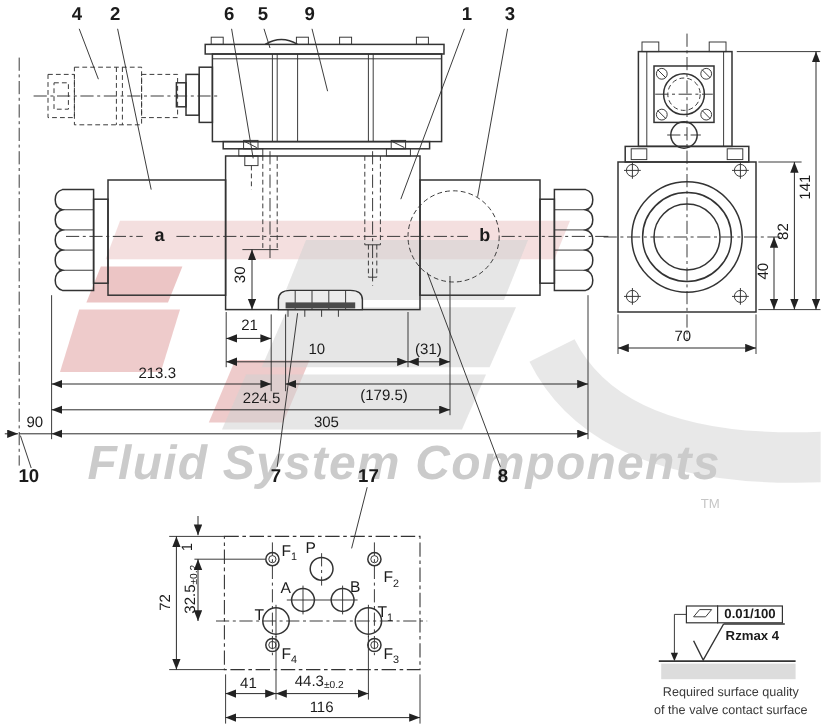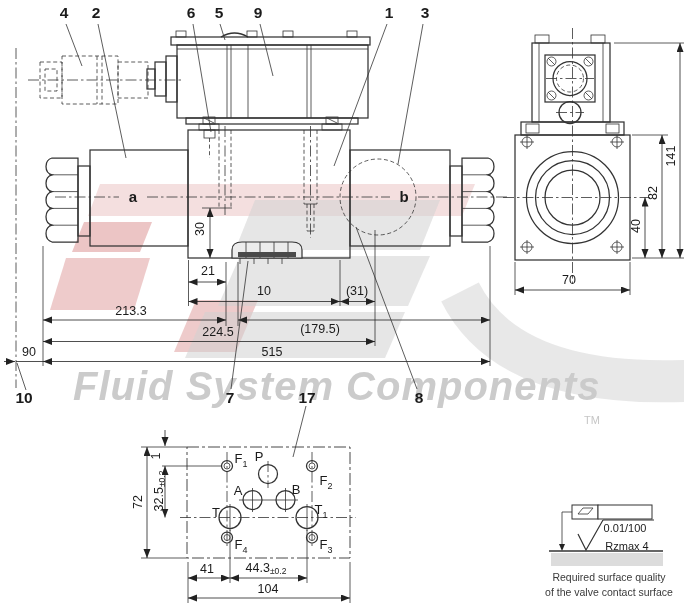--- a/index.html
+++ b/index.html
@@ -9,21 +9,21 @@
   #wm{z-index:0;}
   #art{z-index:1;}
   .lb{position:absolute;transform:translate(-50%,-50%);font:12.5px "Liberation Sans",sans-serif;
       color:#1b1b1b;white-space:nowrap;z-index:3;}
   .rot{transform:translate(-50%,-50%) rotate(-90deg);}
   .co{font-weight:700;font-size:15.5px;}
   .ab{font-weight:700;font-size:15px;}
   .port{font-size:13px;text-align:center;}
   .lb sub{font-size:9px;}
   .tol{font-size:8.5px;vertical-align:-2px;}
-  .sq{font-weight:400;font-size:11px;margin-top:16px;}
+  .sq{font-weight:700;font-size:11px;}
   .cap{font-size:10.5px;color:#3a3a3a;}
   .brand{position:absolute;left:73px;top:364px;z-index:0;font-style:italic;font-weight:700;
          font-size:40px;letter-spacing:1px;color:#cbcbcb;white-space:nowrap;}
   .tm{position:absolute;left:584px;top:390px;z-index:0;font-size:11px;color:#c6c6c6;margin-top:24px;}
   
   .o{fill:none;stroke:#333;stroke-width:1.25;}
   .t{fill:none;stroke:#333;stroke-width:.8;}
   .dd{stroke-dasharray:4 2.6;}
   .cc{stroke-dasharray:11 3 2.5 3;}
   .dm{fill:none;stroke:#222;stroke-width:.8;}
@@ -324,21 +324,21 @@
   <div class="lb ab" style="left:133px;top:196px">a</div>
   <div class="lb ab" style="left:404px;top:196px">b</div>
 
   <div class="lb rot" style="left:200px;top:229px">30</div>
   <div class="lb" style="left:208px;top:271px">21</div>
   <div class="lb" style="left:264px;top:291px">10</div>
   <div class="lb" style="left:357px;top:291px">(31)</div>
   <div class="lb" style="left:131px;top:311px">213.3</div>
   <div class="lb" style="left:320px;top:329px">(179.5)</div>
   <div class="lb" style="left:218px;top:332px">224.5</div>
-  <div class="lb" style="left:272px;top:352px">515</div>
+  <div class="lb" style="left:272px;top:352px">305</div>
   <div class="lb" style="left:29px;top:352px">90</div>
 
   <div class="lb rot" style="left:671px;top:156px">141</div>
   <div class="lb rot" style="left:653px;top:193px">82</div>
   <div class="lb rot" style="left:636px;top:226px">40</div>
   <div class="lb" style="left:569px;top:280px">70</div>
 
   <div class="lb port" style="left:241px;top:460px"><span>F</span><sub>1</sub></div>
   <div class="lb port" style="left:259px;top:456px"><span>P</span></div>
   <div class="lb port" style="left:326px;top:482px"><span>F</span><sub>2</sub></div>
@@ -347,20 +347,20 @@
   <div class="lb port" style="left:216px;top:512px"><span>T</span></div>
   <div class="lb port" style="left:321px;top:511px"><span>T</span><sub>1</sub></div>
   <div class="lb port" style="left:241px;top:546px"><span>F</span><sub>4</sub></div>
   <div class="lb port" style="left:326px;top:546px"><span>F</span><sub>3</sub></div>
 
   <div class="lb rot" style="left:138px;top:502px">72</div>
   <div class="lb rot" style="left:159px;top:491px"><span>32.5</span><span class="tol">±0.2</span></div>
   <div class="lb rot" style="left:156px;top:456px">1</div>
   <div class="lb" style="left:207px;top:569px">41</div>
   <div class="lb" style="left:266px;top:568px"><span>44.3</span><span class="tol">±0.2</span></div>
-  <div class="lb" style="left:268px;top:589px">104</div>
+  <div class="lb" style="left:268px;top:589px">116</div>
 
   <div class="lb sq" style="left:625px;top:512px">0.01/100</div>
   <div class="lb sq" style="left:627px;top:530px">Rzmax 4</div>
   <div class="lb cap" style="left:609px;top:577px">Required surface quality</div>
   <div class="lb cap" style="left:609px;top:592px">of the valve contact surface</div>
 
 </div>
 
 </body></html>

